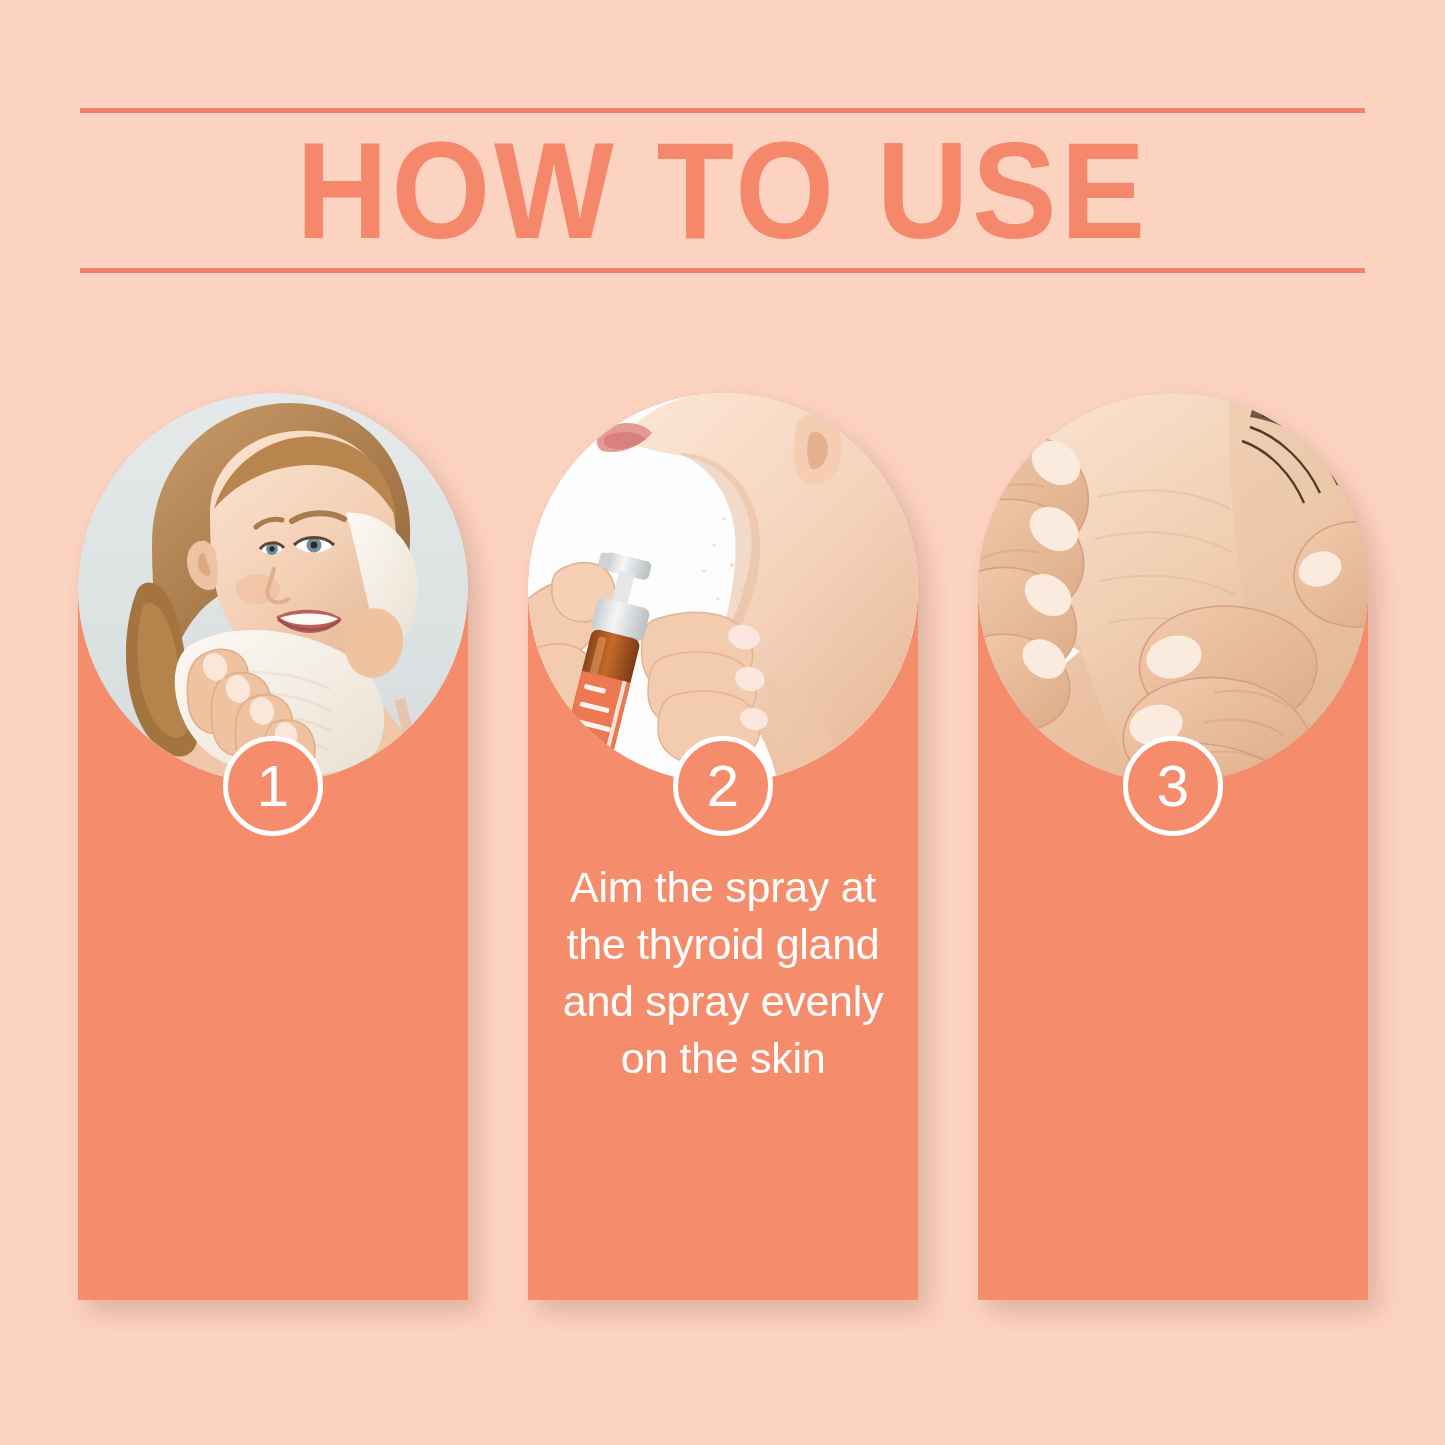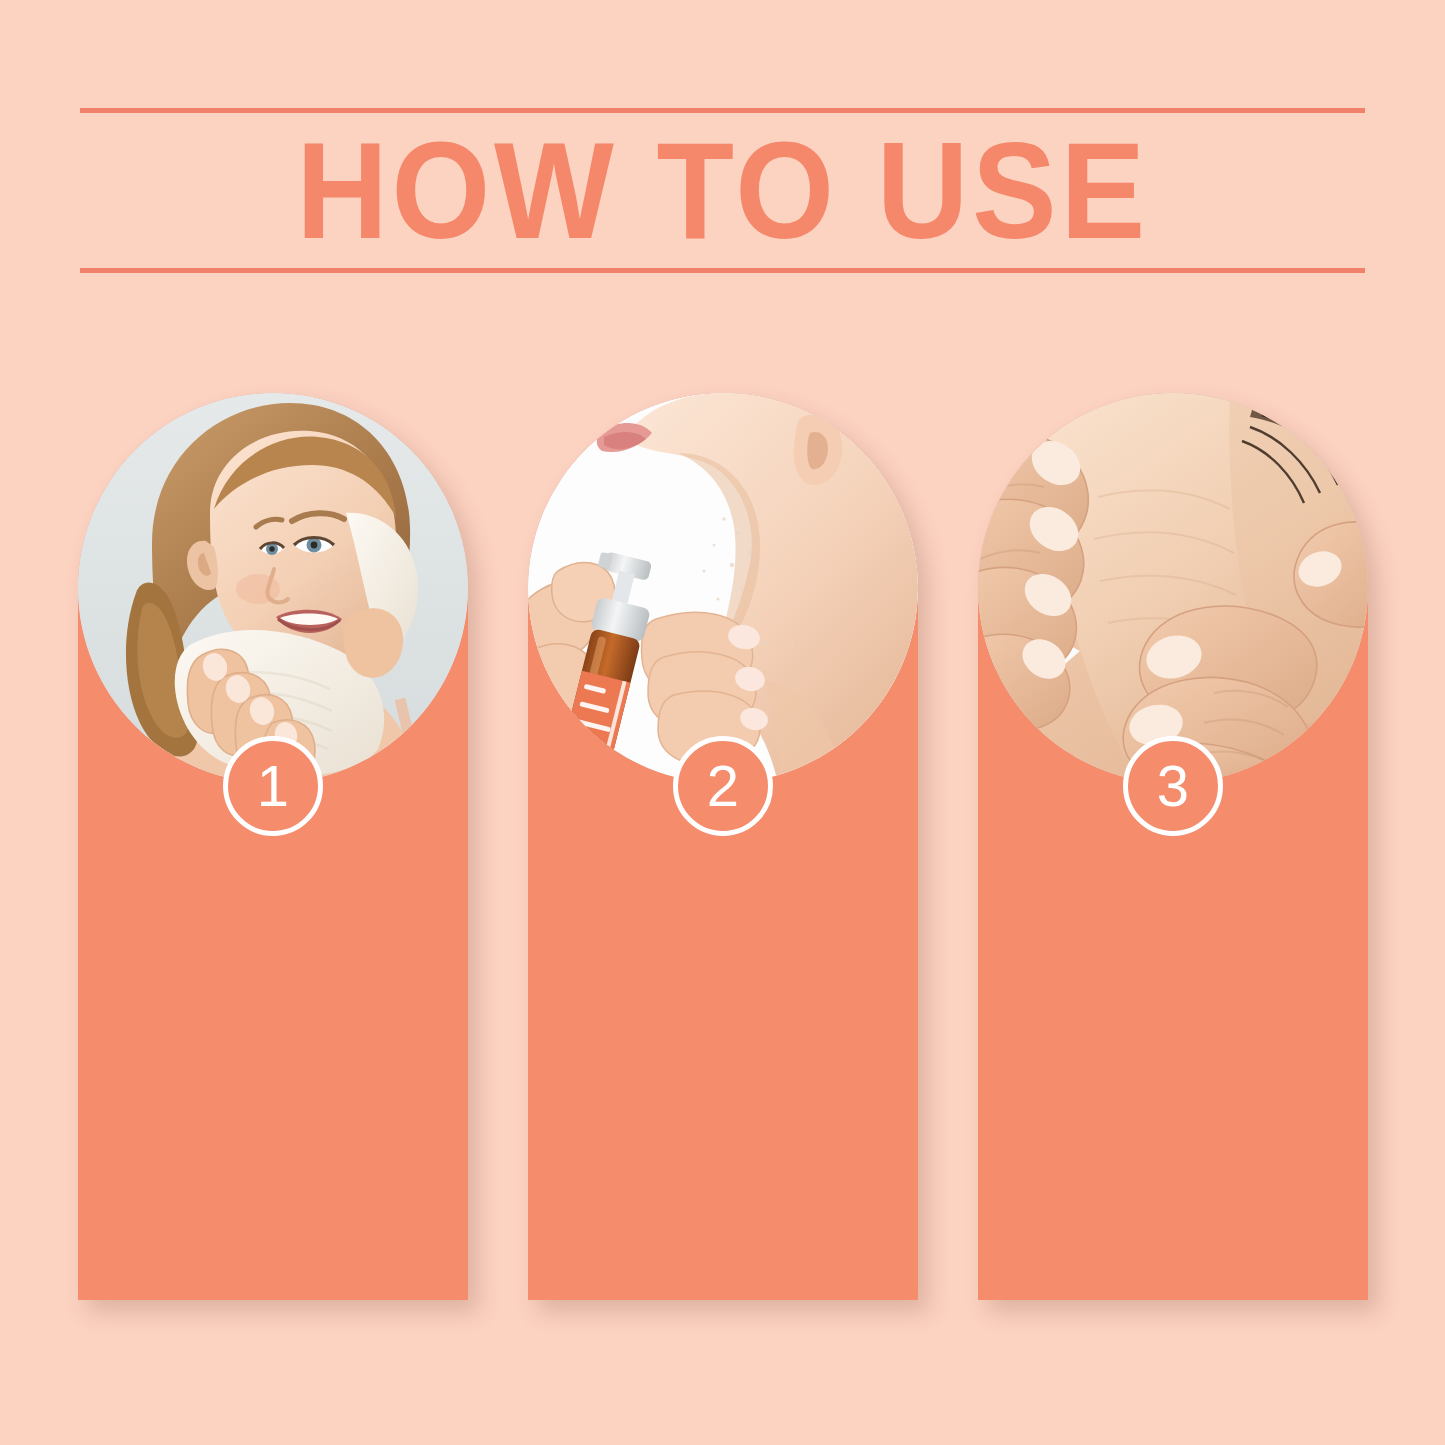--- a/index.html
+++ b/index.html
@@ -340,20 +340,24 @@
             <rect x="104" y="288" width="4" height="88" fill="#ffffff" opacity="0.8"></rect>
           </g>
         </g>
       </svg>
     </div>
 
     <div class="card-badge">
       <span>2</span>
     </div>
 
+    <div class="card-caption">Aim the spray at
+the thyroid gland
+and spray evenly
+on the skin</div>
   </div>
 
   <div class="card card-3">
     <div class="card-panel"></div>
 
     <div class="card-photo">
       <svg viewBox="0 0 390 390" xmlns="http://www.w3.org/2000/svg" aria-hidden="true">
         <defs>
           <clipPath id="c3">
               <circle cx="195" cy="195" r="195"></circle>

